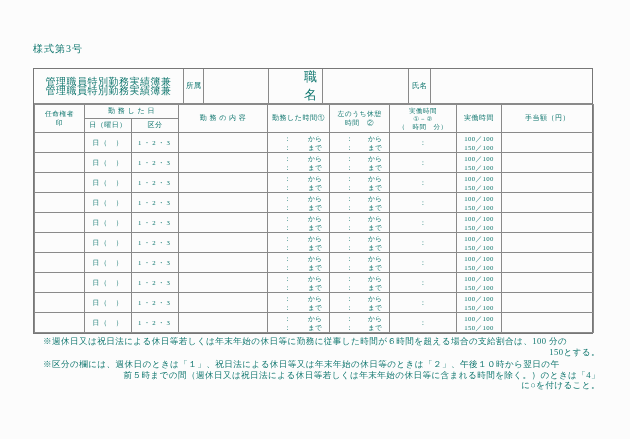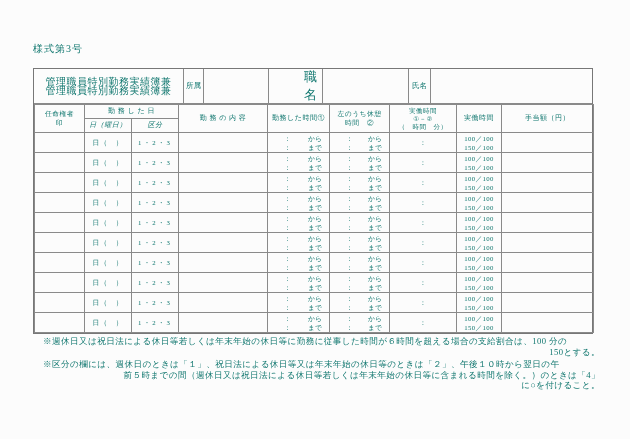--- a/index.html
+++ b/index.html
@@ -43,21 +43,21 @@
   col.c1{width:50px}col.c2{width:47px}col.c3{width:47px}
   col.c4{width:89px}col.c5{width:62px}col.c6{width:60px}
   col.c7{width:67px}col.c8{width:45px}col.c9{width:92px}
   th,td{
     border:1px solid #8a8a8a;padding:0;margin:0;
     font-weight:normal;text-align:center;vertical-align:middle;
     overflow:hidden;box-sizing:border-box;
   }
   th{font-size:7px;line-height:9px;letter-spacing:0.5px;margin-left:24px;}
   tr.h1 th{height:14px;}
-  tr.h2 th{height:14px;font-style:italic;}
+  tr.h2 th{height:14px;}
   .th-2line{font-size:6.8px;line-height:8.2px;}
   .th-3line{font-size:6.5px;line-height:8px;}
   td{height:20px;font-size:6.8px;line-height:9px;}
   .cell-2line{display:flex;flex-direction:column;justify-content:center;}
   .fromto{
     display:flex;justify-content:space-between;
     padding:0 7px 0 16px;
   }
   .rate{text-align:center;letter-spacing:0.3px;}
   .daycell{letter-spacing:1px;}

